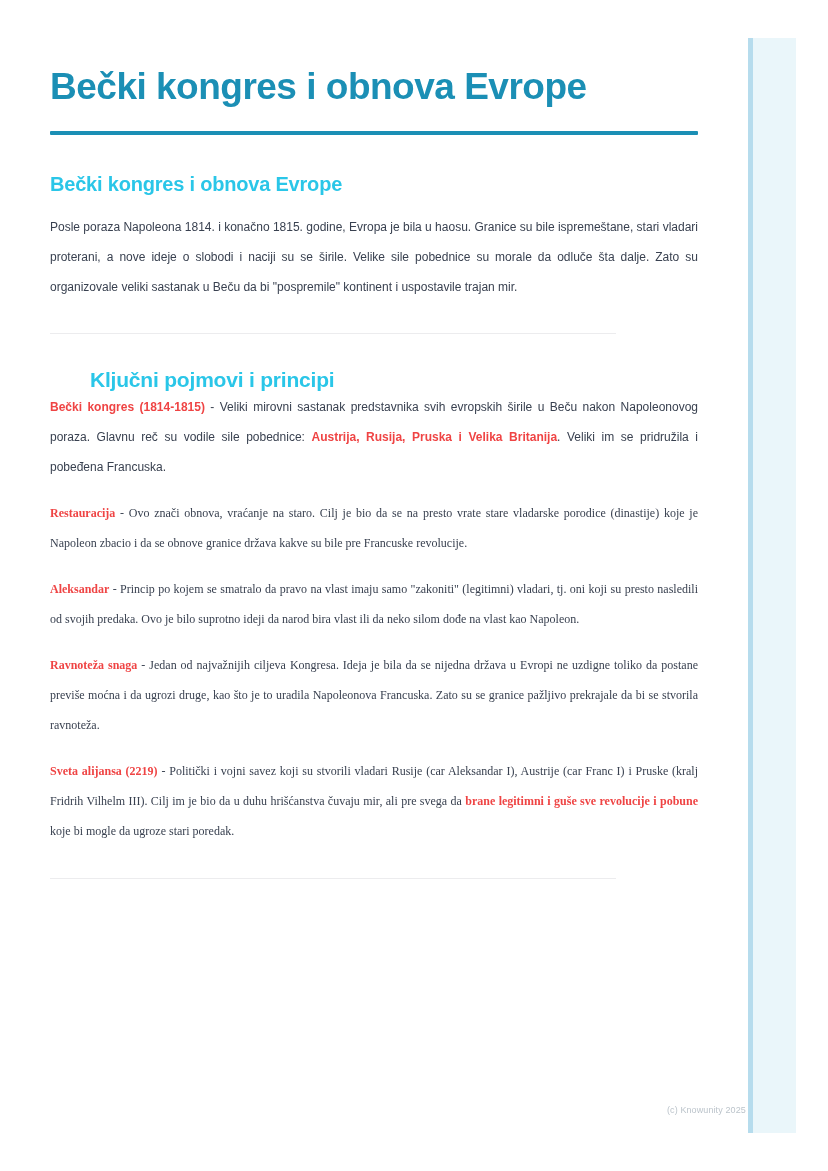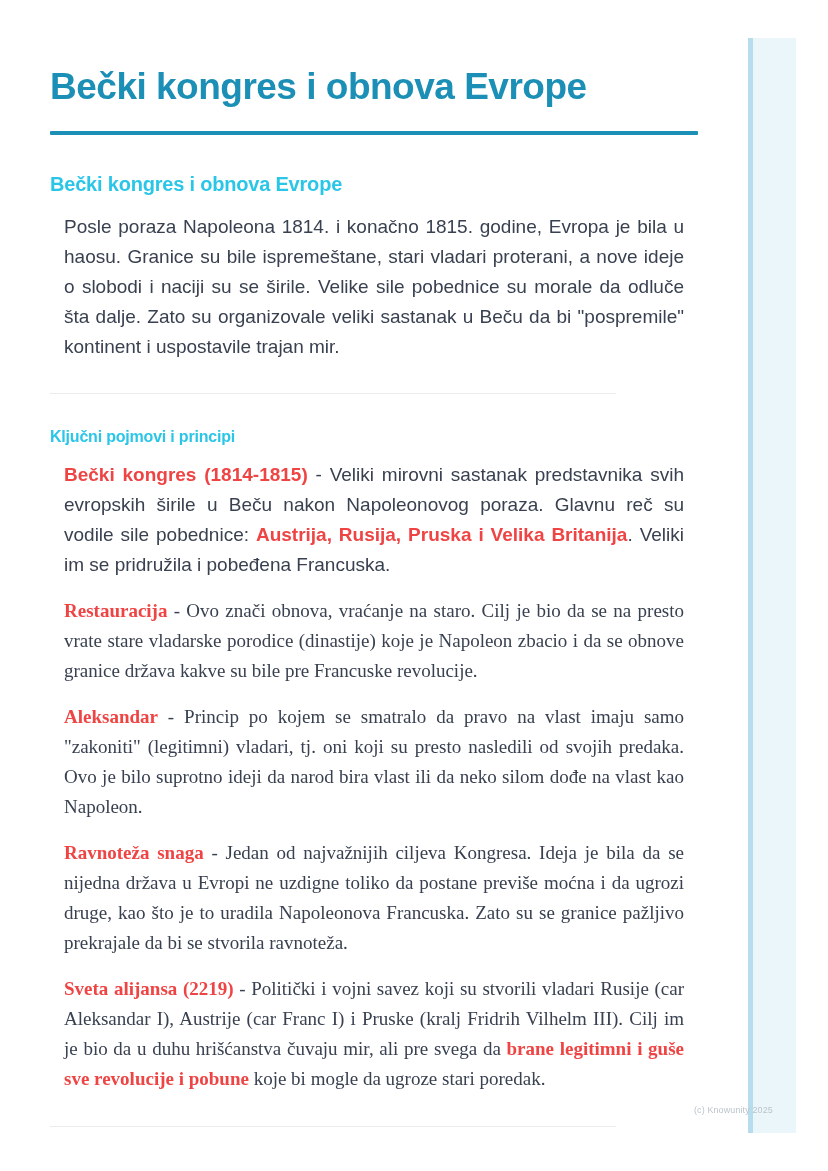--- a/index.html
+++ b/index.html
@@ -71,29 +71,30 @@
     font-weight: 700;
     color: #2ac6e8;
     letter-spacing: -0.2px;
   }
   .h-lead {                 
     font-size: 20px;
     line-height: 1.2;
     padding-top: 37px;
   }
   .h-major {                
-    font-size: 16px;
+    font-size: 21px;
     line-height: 1.2;
+    margin-left: 40px;
   }
 
   
   p.body {
-    margin: 14px;
+    margin: 0;
     color: #394150;
-    font-size: 19px;
+    font-size: 12px;
     line-height: 30px;
     text-align: justify;
     text-justify: inter-word;
   }
   p.body + p.body { margin-top: 16px; font-family: Liberation Serif, serif; }
   .lead-para { margin-top: 16px !important; }
   p.body b, p.body strong {
     font-weight: 700;
     color: #ef4444;
   }
@@ -108,21 +109,21 @@
   }
   .div-1 { margin-top: 31px; }
   .div-2 { margin-top: 32px; }
 
   .after-div-heading { margin-top: 33px; }
   .after-heading-gap { margin-top: 19px; }
 
   
   #footer-credit {
     position: absolute;
-    left: 694px;
+    left: 667px;
     top: 1104px;
     font-size: 9px;
     line-height: 12px;
     color: #bcc4cb;
     white-space: nowrap;
     letter-spacing: 0.1px;
   }
 </style>
 </head>
 <body>

